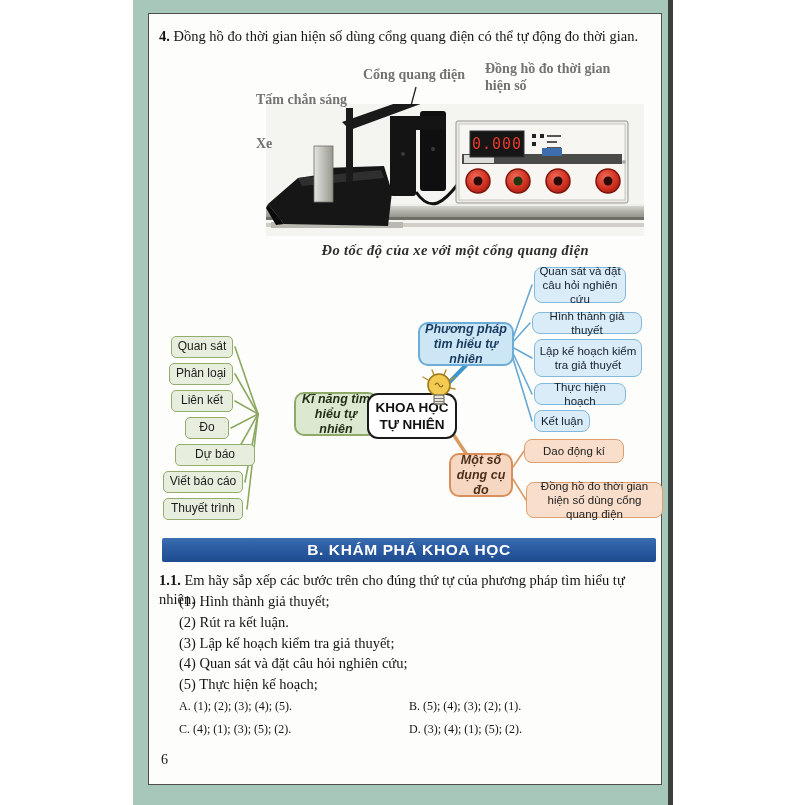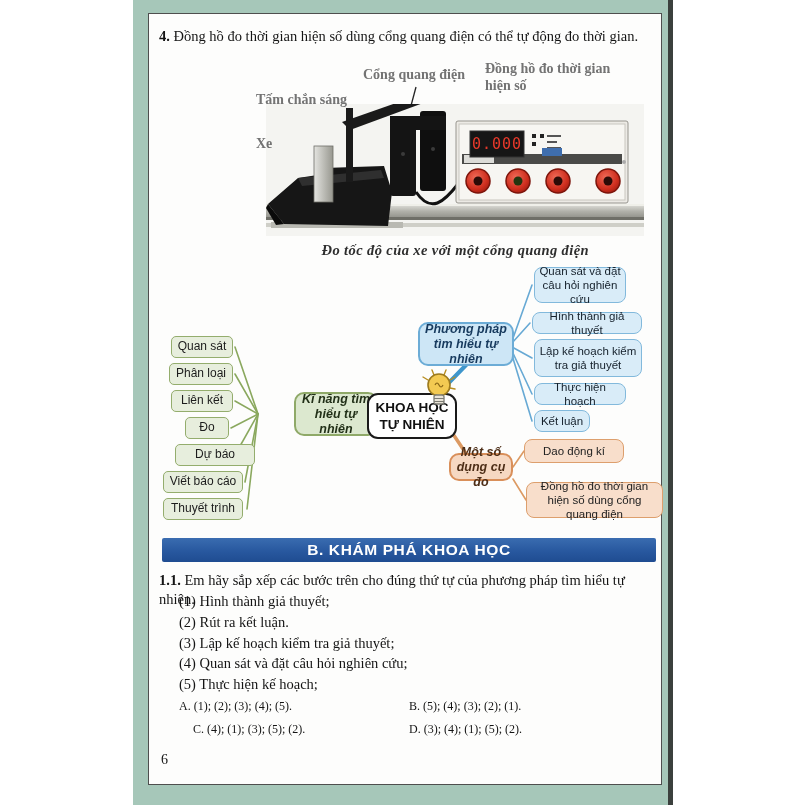--- a/index.html
+++ b/index.html
@@ -223,35 +223,35 @@
         <line x1="15" y1="32.5" x2="25" y2="32.5" stroke="#7c7c74" stroke-width="1"></line>
       </svg>
 
       <div class="node blue-leaf" style="left:373px;top:4px;width:92px;height:36px;">Quan sát và đặt câu hỏi nghiên cứu</div>
       <div class="node blue-branch" style="left:257px;top:59px;width:96px;height:44px;">Phương pháp tìm hiểu tự nhiên</div>
       <div class="node blue-leaf" style="left:371px;top:49px;width:110px;height:22px;">Hình thành giả thuyết</div>
       <div class="node blue-leaf" style="left:373px;top:76px;width:108px;height:38px;">Lập kế hoạch kiểm tra giả thuyết</div>
       <div class="node blue-leaf" style="left:373px;top:120px;width:92px;height:22px;">Thực hiện hoạch</div>
       <div class="node blue-leaf" style="left:373px;top:147px;width:56px;height:22px;">Kết luận</div>
 
-      <div class="node orange-branch" style="left:288px;top:190px;width:64px;height:28px;">Một số dụng cụ đo</div>
+      <div class="node orange-branch" style="left:288px;top:190px;width:64px;height:44px;">Một số dụng cụ đo</div>
       <div class="node orange-leaf" style="left:363px;top:176px;width:100px;height:24px;">Dao động kí</div>
       <div class="node orange-leaf" style="left:365px;top:219px;width:137px;height:36px;">Đồng hồ đo thời gian hiện số dùng cổng quang điện</div>
     </div>
 
     <div class="section-bar">B. KHÁM PHÁ KHOA HỌC</div>
 
     <div class="q-line"><span class="b">1.1.</span><span> Em hãy sắp xếp các bước trên cho đúng thứ tự của phương pháp tìm hiểu tự nhiên.</span></div>
 
     <div class="step" style="top:578px;">(1) Hình thành giả thuyết;</div>
     <div class="step" style="top:599px;">(2) Rút ra kết luận.</div>
     <div class="step" style="top:620px;">(3) Lập kế hoạch kiểm tra giả thuyết;</div>
     <div class="step" style="top:640px;">(4) Quan sát và đặt câu hỏi nghiên cứu;</div>
     <div class="step" style="top:661px;">(5) Thực hiện kế hoạch;</div>
 
     <div class="opt" style="left:30px;top:683px;">A. (1); (2); (3); (4); (5).</div>
     <div class="opt" style="left:260px;top:683px;">B. (5); (4); (3); (2); (1).</div>
-    <div class="opt" style="left:44px;top:706px;">C. (4); (1); (3); (5); (2).</div>
+    <div class="opt" style="left:30px;top:706px;">C. (4); (1); (3); (5); (2).</div>
     <div class="opt" style="left:260px;top:706px;">D. (3); (4); (1); (5); (2).</div>
 
     <div class="page-num">6</div>
   </div>
 </div>
 
 </body></html>

